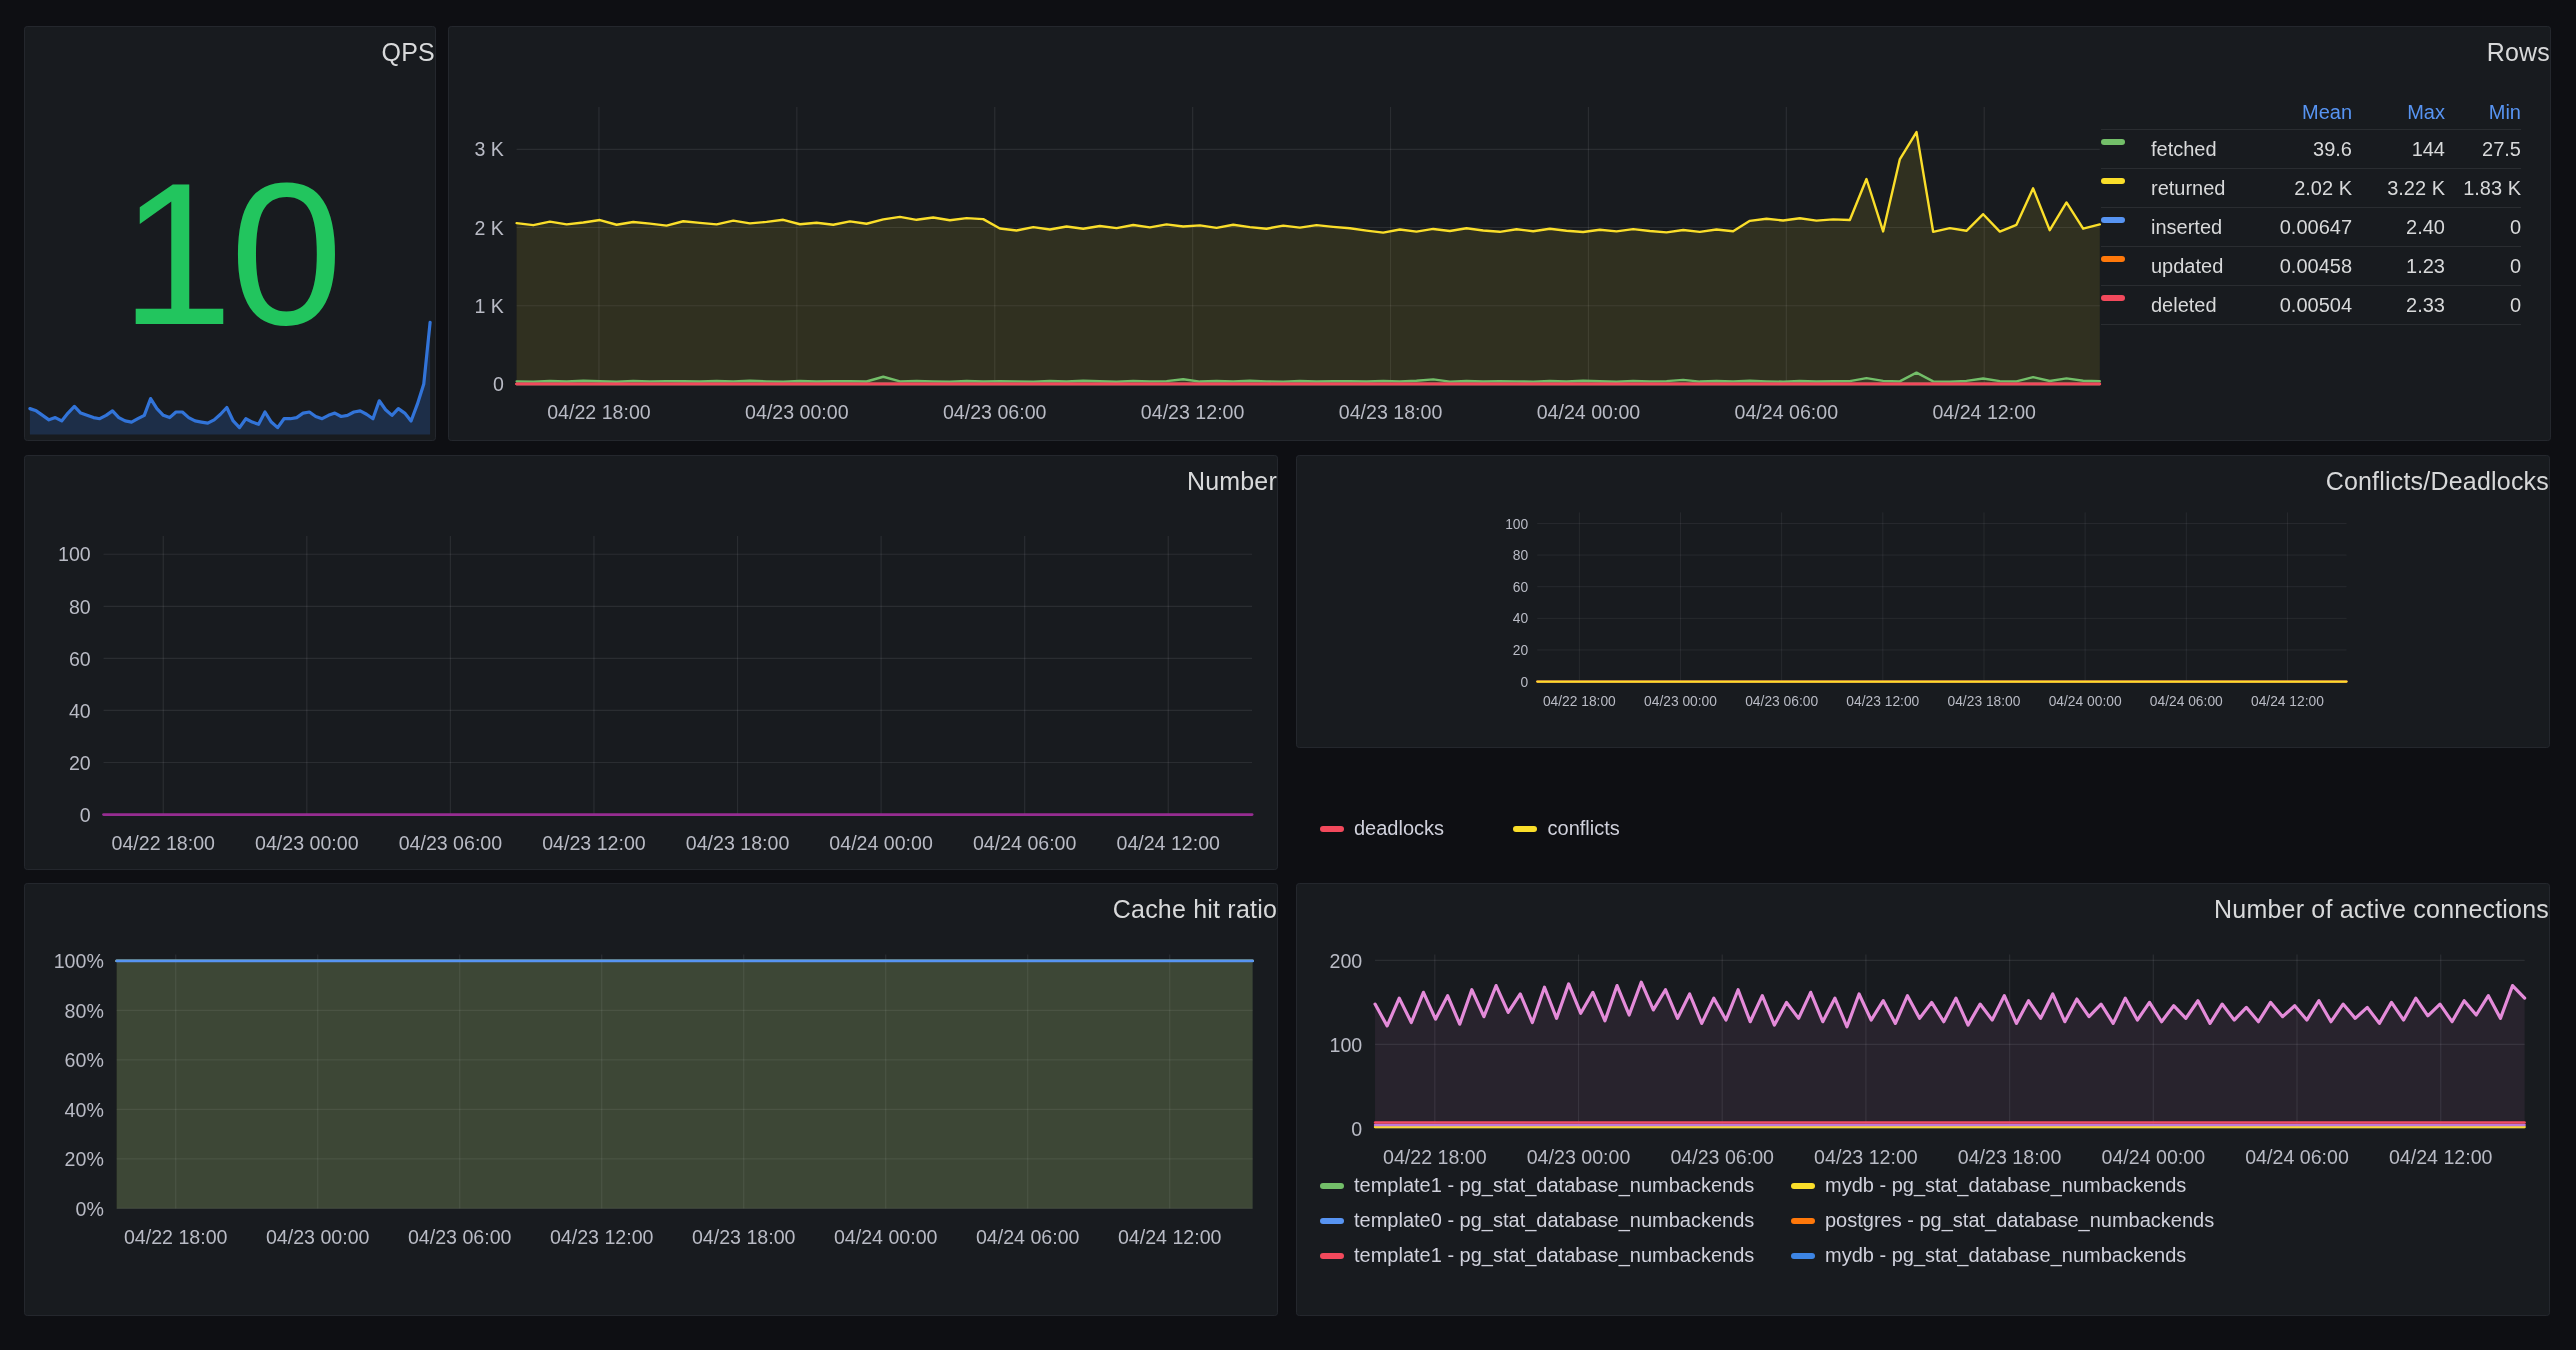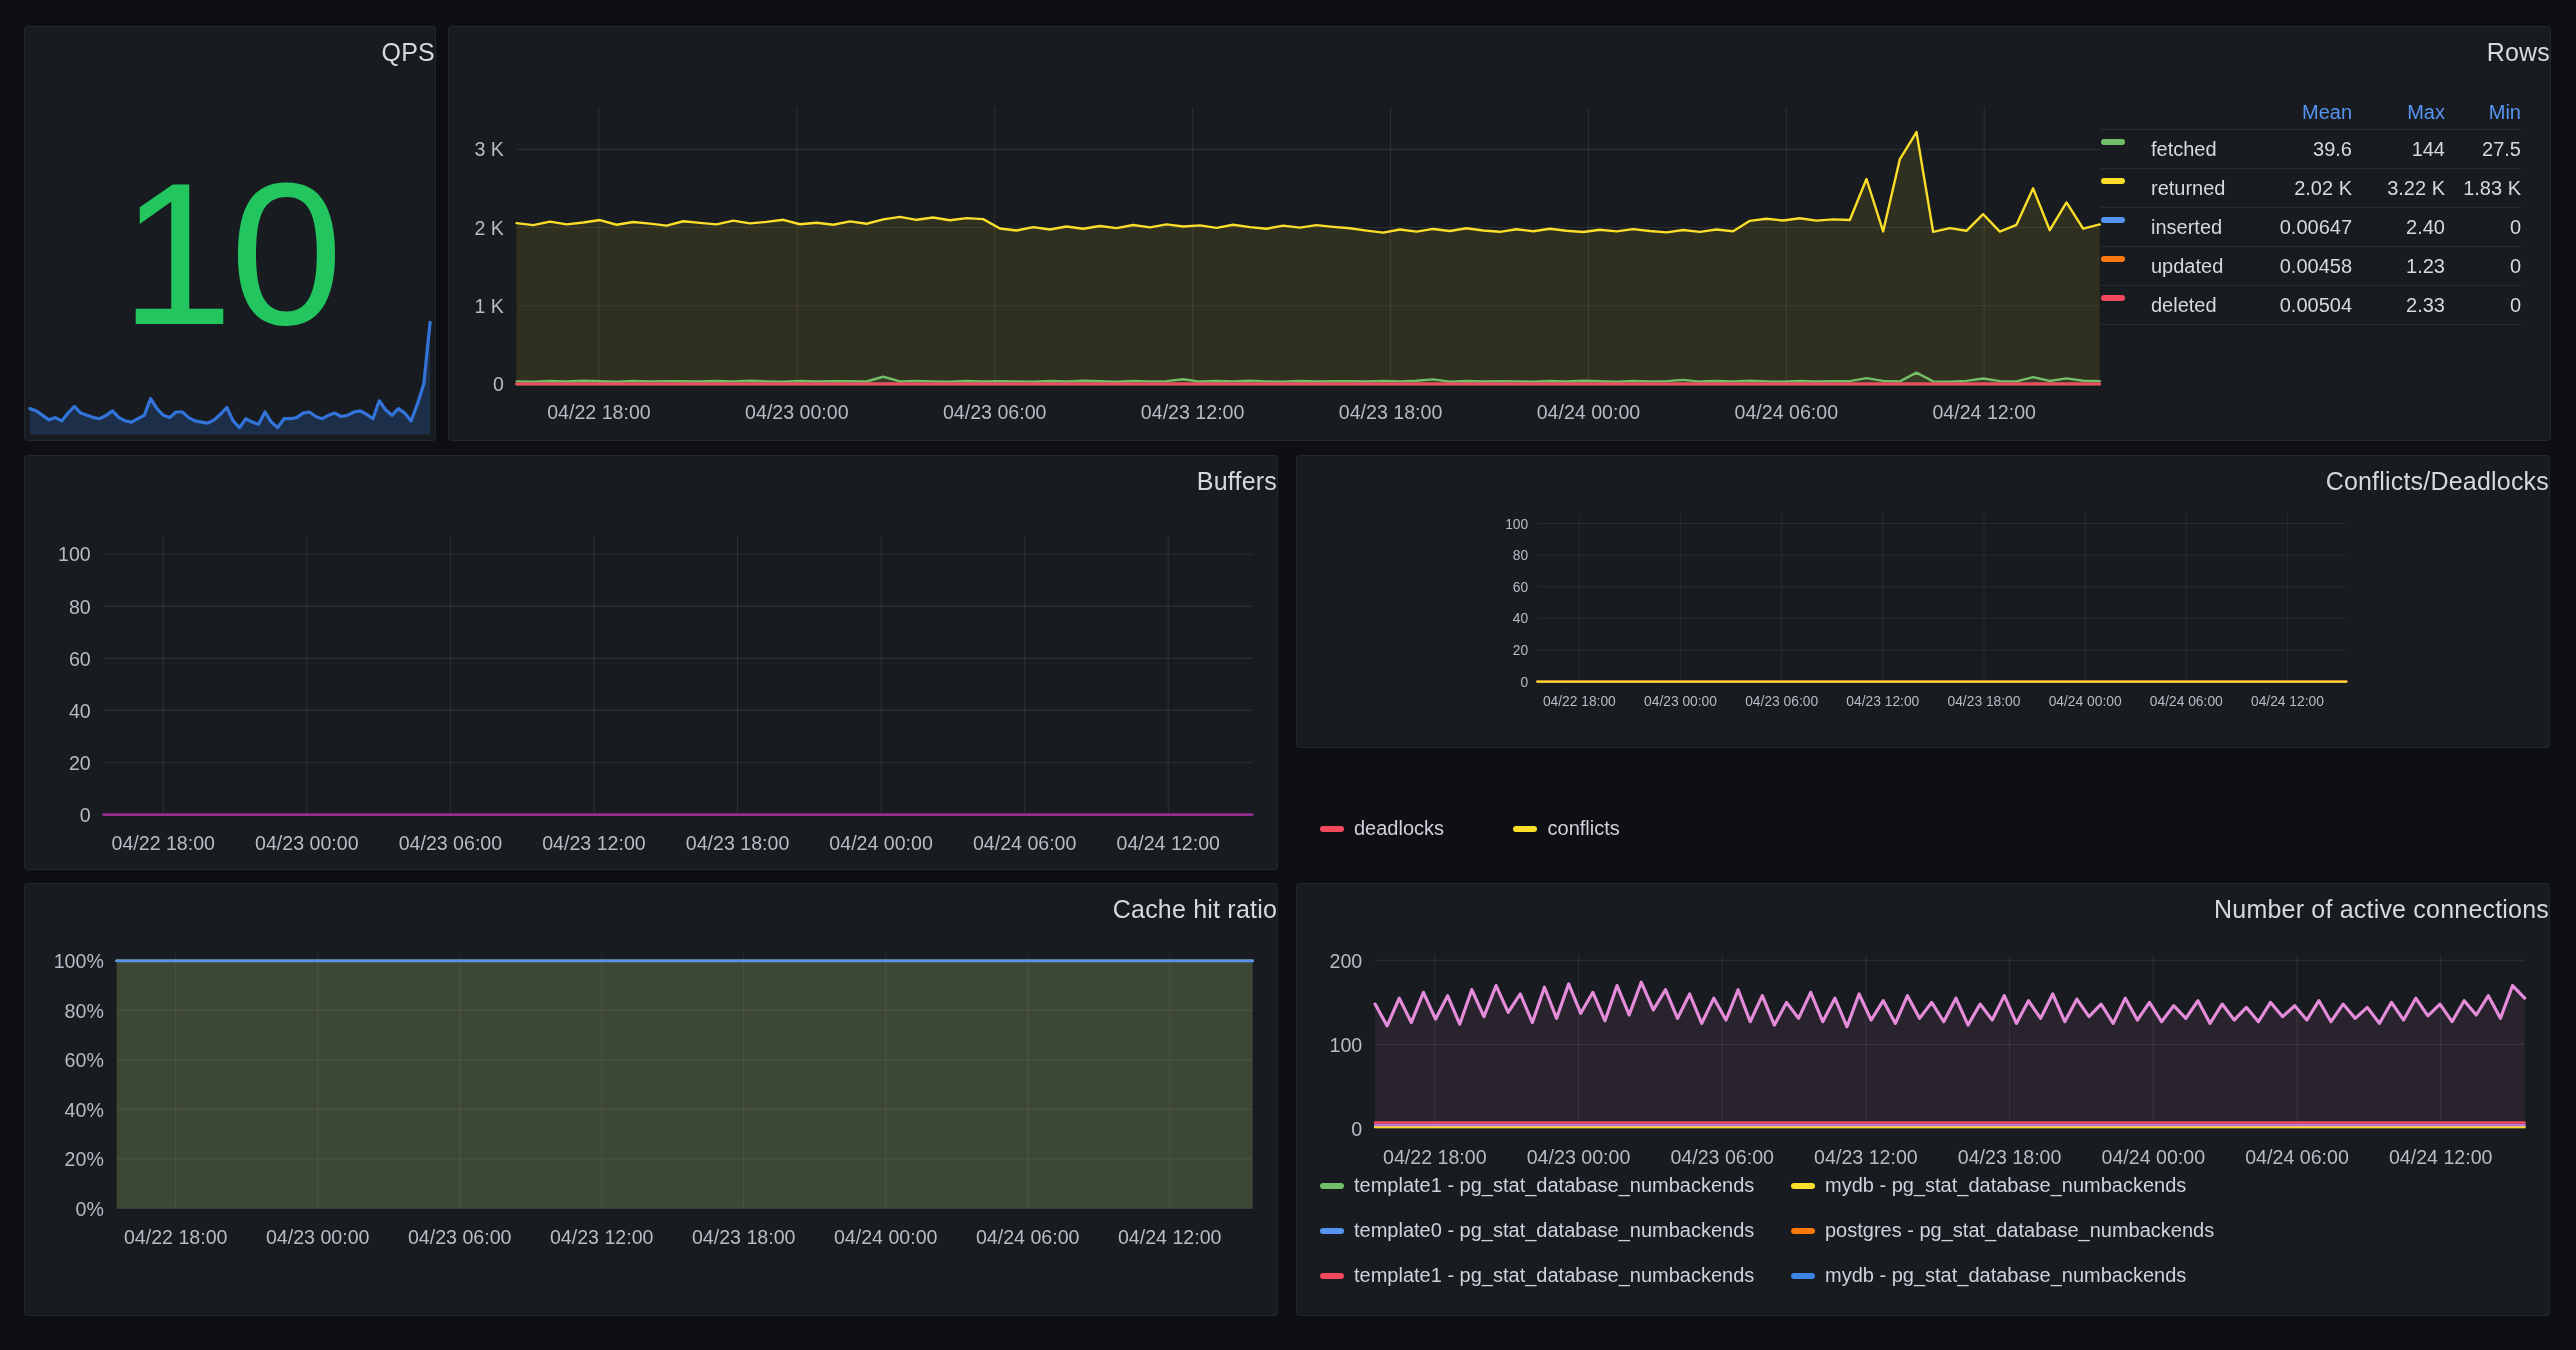--- a/index.html
+++ b/index.html
@@ -23,21 +23,21 @@
   #panel-cache{left:24px;top:883px;width:1254px;height:433px}
   #panel-connections{left:1296px;top:883px;width:1254px;height:433px}
   .panel-title{position:absolute;top:11.3px;left:0;right:0;text-align:right;font-size:25px;font-weight:500;color:var(--text);letter-spacing:0.2px;cursor:pointer}
   .chart-host{position:absolute;left:0;top:0;right:0;bottom:0}
   .chart-host svg{position:absolute;left:0;top:0;width:100%;height:100%}
   svg text{font-family:"Liberation Sans",sans-serif;font-size:24.5px;fill:var(--tick)}
   
   .stat-value{position:absolute;left:0;right:0;top:125px;text-align:center;font-size:203px;font-weight:500;color:#22c55e;line-height:1;letter-spacing:-3.2px}
   
   .legend{position:absolute;left:22.5px;right:16px;display:flex;flex-wrap:wrap;gap:8px 69px;align-items:center;font-size:20px;color:var(--legend)}
-  .legend.cols2{display:grid;grid-template-columns:463px auto;gap:22px 8px;justify-content:start}
+  .legend.cols2{display:grid;grid-template-columns:463px auto;gap:12px 8px;justify-content:start}
   .legend-item{display:flex;align-items:center;gap:10.5px;cursor:pointer;white-space:nowrap}
   .swatch{width:24px;height:6.4px;border-radius:3.2px;flex:0 0 auto;margin-top:1.6px}
   
   .ltable{position:absolute;top:69px;right:29px;width:420px;font-size:20px;color:var(--text)}
   .ltable-row{display:grid;grid-template-columns:161px 90px 93px 76px;align-items:center;height:39px;border-bottom:0.8px solid rgba(204,204,220,0.10)}
   .ltable-row.header{height:34px;color:var(--header-blue);font-weight:400}
   .ltable-cell{text-align:right;white-space:nowrap}
   .ltable-label{display:flex;align-items:flex-start;gap:26px;text-align:left;cursor:pointer}
 </style>
 </head>
@@ -142,21 +142,21 @@
             <span>deleted</span>
           </div>
           <div class="ltable-cell">0.00504</div>
           <div class="ltable-cell">2.33</div>
           <div class="ltable-cell">0</div>
         </div>
       </div>
   </div>
 
   <div class="panel" id="panel-buffers">
-    <div class="panel-title">Buffers</div>
+    <div class="panel-title">Number</div>
     <div class="chart-host">
         <svg viewBox="0 0 1558 516">
           <line x1="169.62" y1="100" x2="169.62" y2="448" stroke="rgba(204,204,220,0.10)" stroke-width="1.5"></line>
           <text x="169.62" y="492" text-anchor="middle">04/22 18:00</text>
           <line x1="348.995" y1="100" x2="348.995" y2="448" stroke="rgba(204,204,220,0.10)" stroke-width="1.5"></line>
           <text x="348.995" y="492" text-anchor="middle">04/23 00:00</text>
           <line x1="528.37" y1="100" x2="528.37" y2="448" stroke="rgba(204,204,220,0.10)" stroke-width="1.5"></line>
           <text x="528.37" y="492" text-anchor="middle">04/23 06:00</text>
           <line x1="707.745" y1="100" x2="707.745" y2="448" stroke="rgba(204,204,220,0.10)" stroke-width="1.5"></line>
           <text x="707.745" y="492" text-anchor="middle">04/23 12:00</text>

